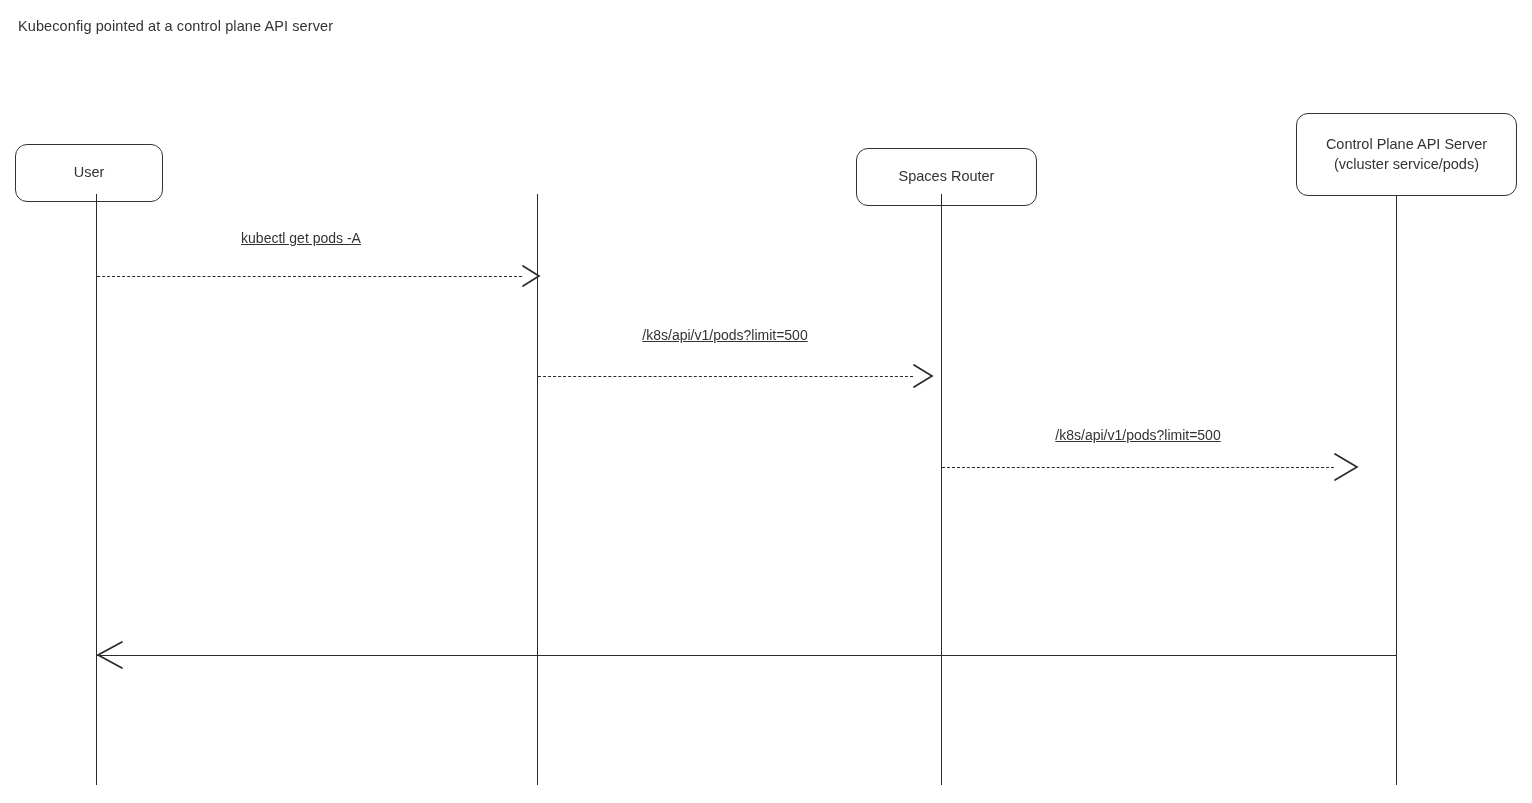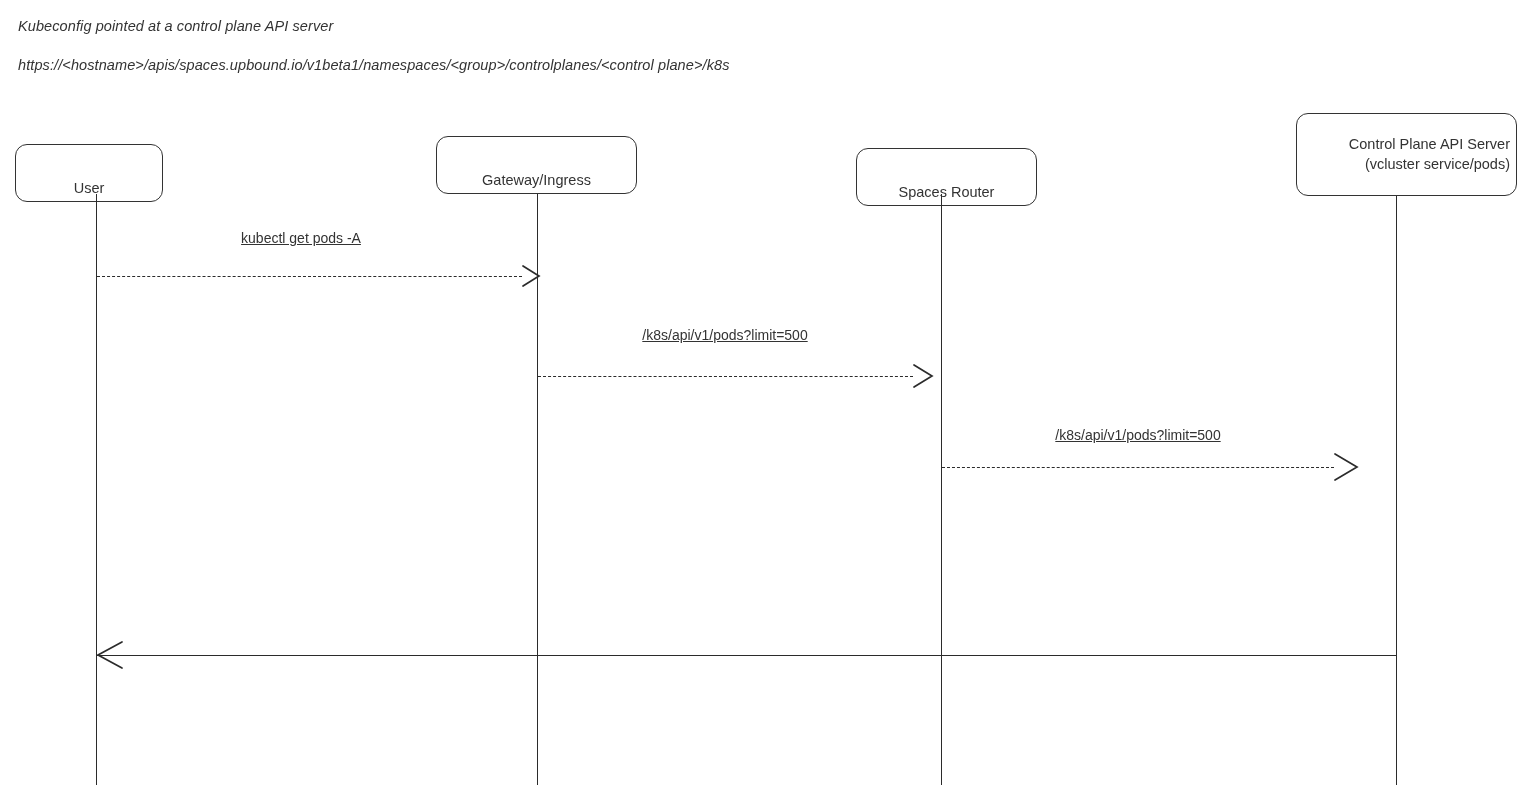--- a/index.html
+++ b/index.html
@@ -17,33 +17,32 @@
     height: 803px;
     background: #ffffff;
     overflow: hidden;
   }
   .header-text {
     position: absolute;
     font-size: 14.5px;
     color: #333333;
     white-space: nowrap;
     letter-spacing: 0.1px;
-    font-style: italic;
   }
   #title-line   { left: 18px; top: 18px; }
   #url-line     { left: 18px; top: 57px; }
 
   .participant {
     position: absolute;
     box-sizing: border-box;
     border: 1.4px solid #333333;
     border-radius: 12px;
     background: #ffffff;
     display: flex;
-    align-items: flex-end;
+    align-items: center;
     justify-content: center;
     text-align: center;
     font-size: 14.5px;
     color: #333333;
     line-height: 1.35;
     padding: 2px 6px;
   }
   .lifeline {
     position: absolute;
     width: 0;
@@ -73,29 +72,25 @@
   }
   .arrowhead svg { display: block; overflow: visible; }
 </style>
 </head>
 <body>
 
 <div id="canvas">
 
   <div class="header-text" id="title-line">Kubeconfig pointed at a control plane API server</div>
 
-  <div class="header-text" id="url-line">https://&lt;hostname&gt;/apis/spaces.upbound.io/v1beta1/namespaces/&lt;group&gt;/controlplanes/&lt;control plane&gt;/k8s</div>
 
   <div class="participant" style="left:15px; top:144px; width:148px; height:58px;">
     <span>User</span>
   </div>
 
-  <div class="participant" style="left:436px; top:136px; width:201px; height:58px;">
-    <span>Gateway/Ingress</span>
-  </div>
 
   <div class="participant" style="left:856px; top:148px; width:181px; height:58px;">
     <span>Spaces Router</span>
   </div>
 
   <div class="participant" style="left:1296px; top:113px; width:221px; height:83px; flex-direction:column;">
     <span>Control Plane API Server</span>
     <span>(vcluster service/pods)</span>
   </div>
 

